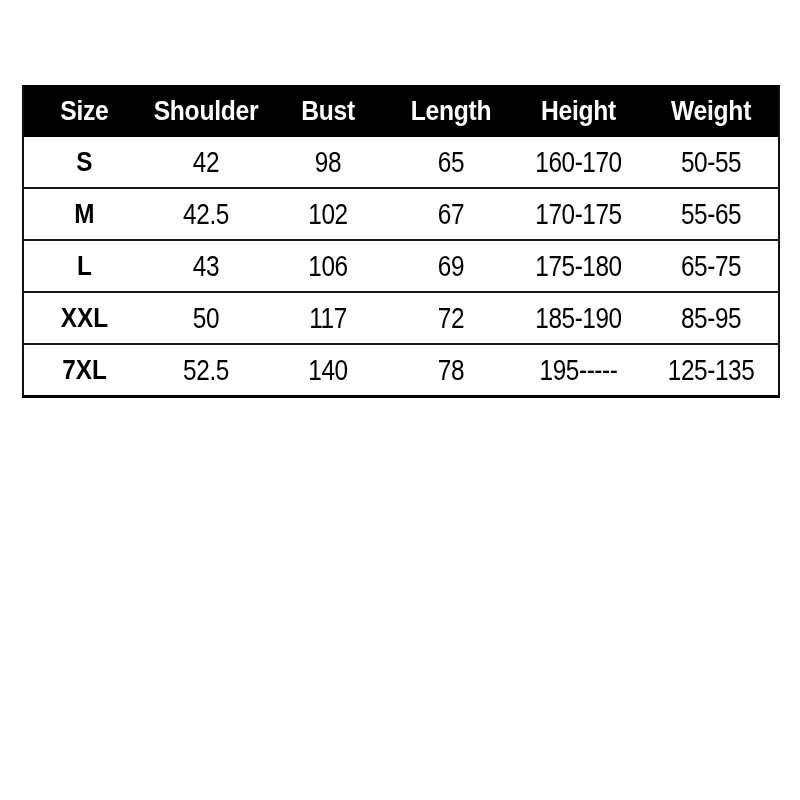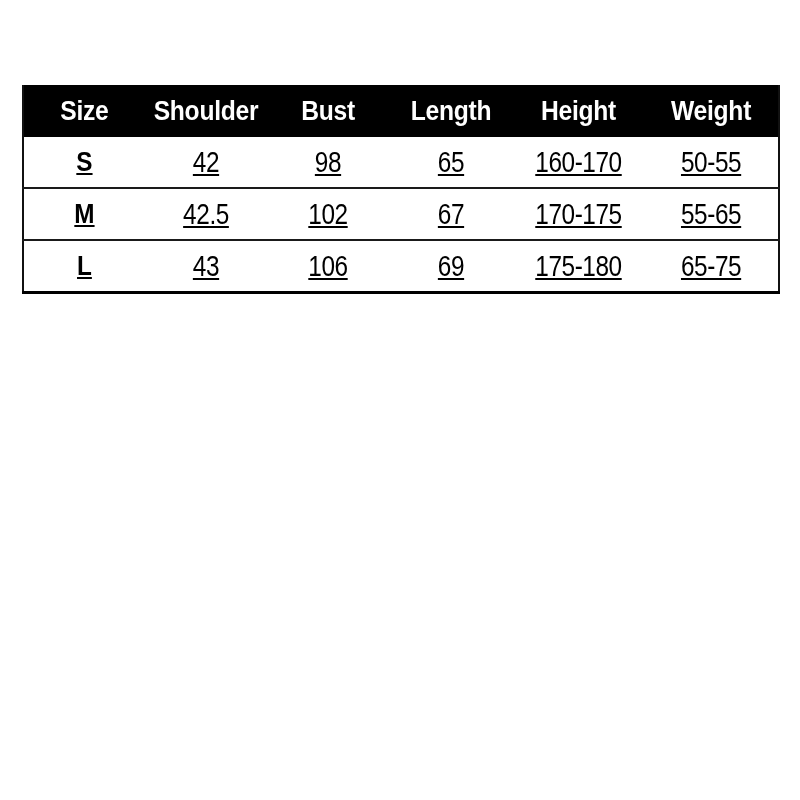--- a/index.html
+++ b/index.html
@@ -25,21 +25,20 @@
     position: absolute;
     left: 22px;
     top: 85px;
     width: 756px;
     border-collapse: collapse;
     table-layout: fixed;
     background: #ffffff;
     border-left: 2px solid #111111;
     border-right: 2px solid #111111;
     border-bottom: 3px solid #000000;
-    text-decoration: underline;
   }
 
   #size-chart thead tr {
     background: #000000;
   }
 
   #size-chart thead th {
     color: #ffffff;
     font-weight: bold;
     font-size: 28px;
@@ -141,22 +140,38 @@
       <tr>
         <td class="col-size">L</td>
         <td class="col-val">43</td>
         <td class="col-val">106</td>
         <td class="col-val">69</td>
         <td class="col-val">175-180</td>
         <td class="col-val">65-75</td>
       </tr>
 
 
+      <tr>
+        <td class="col-size">XXL</td>
+        <td class="col-val">50</td>
+        <td class="col-val">117</td>
+        <td class="col-val">72</td>
+        <td class="col-val">185-190</td>
+        <td class="col-val">85-95</td>
+      </tr>
 
 
 
 
 
+      <tr>
+        <td class="col-size">7XL</td>
+        <td class="col-val">52.5</td>
+        <td class="col-val">140</td>
+        <td class="col-val">78</td>
+        <td class="col-val">195-----</td>
+        <td class="col-val">125-135</td>
+      </tr>
 
     </tbody>
   </table>
 
 </div>
 
 </body></html>

